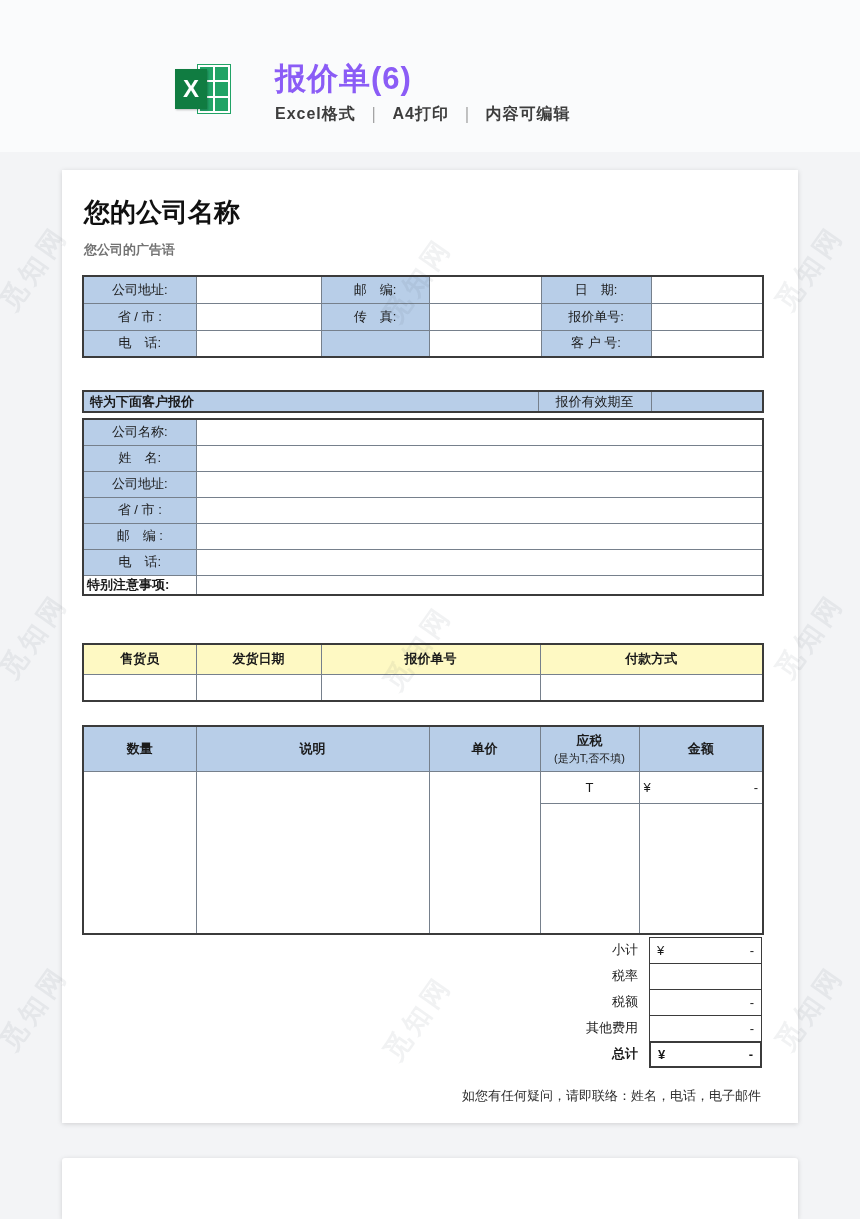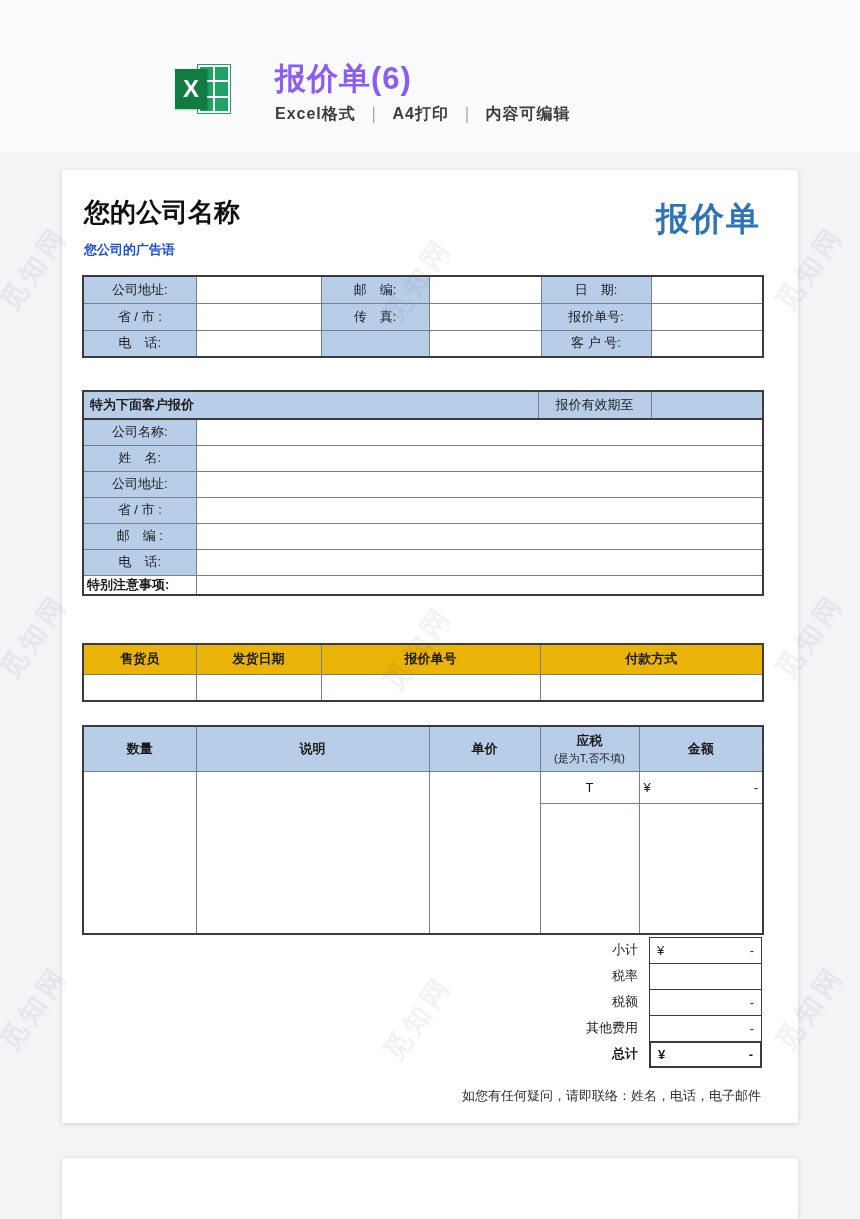--- a/index.html
+++ b/index.html
@@ -18,38 +18,38 @@
   .xl-sheet div { background:#21a366; }
   .xl-front { position:absolute; left:0; top:7px; width:32px; height:40px; background:#107c41; color:#ffffff; font-weight:bold; font-size:24px; display:flex; align-items:center; justify-content:center; box-shadow:1px 1px 2px rgba(0,0,0,.25); }
   .doc-main-title { position:absolute; left:100px; top:0; font-size:31px; font-weight:bold; color:#8b5cf6; letter-spacing:1px; }
   .doc-sub { position:absolute; left:100px; top:46px; font-size:16px; font-weight:bold; color:#3d3d3d; letter-spacing:1px; }
   .doc-sub .sep { color:#8a8a8a; margin:0 10px; font-weight:normal; }
   
   .page { position:absolute; left:62px; top:170px; width:736px; height:953px; background:#ffffff; box-shadow:0 1px 5px rgba(0,0,0,.15); }
   .page2 { position:absolute; left:62px; top:1158px; width:736px; height:61px; background:#ffffff; border-radius:3px 3px 0 0; box-shadow:0 1px 5px rgba(0,0,0,.15); }
   .company-name { position:absolute; left:22px; top:25px; font-size:26px; font-weight:bold; color:#101010; }
   .quote-title { position:absolute; right:37px; top:27px; font-size:33px; font-weight:bold; color:#2e74b5; letter-spacing:2px; }
-  .slogan { position:absolute; left:22px; top:71px; font-size:13px; font-weight:bold; color:#1d4ed8; }
+  .slogan { position:absolute; left:22px; top:71px; font-size:13px; font-weight:bold; color:#737373; }
   
   table { border-collapse:collapse; table-layout:fixed; position:absolute; font-size:13px; }
   td,th { border:1px solid #76808c; padding:0 4px; background:#ffffff; font-weight:normal; overflow:hidden; white-space:nowrap; }
   .outer { border:2px solid #3b3b3b; }
   .lbl { background:#b8cee8; text-align:center; }
   .info-table { left:20px; top:105px; width:680px; }
   .info-table td { height:27px; }
   .cust-head { left:20px; top:220px; width:680px; }
-  .cust-head td { height:28px; background:#b8cee8; }
+  .cust-head td { height:21px; background:#b8cee8; }
   .cust-head .section-title { font-weight:bold; text-align:left; padding-left:6px; }
   .cust-head .validity { text-align:center; }
   .cust-table { left:20px; top:248px; width:680px; }
   .cust-table td { height:26px; }
   .cust-table .notes td { height:14px; }
   .cust-table .notes .lbl { background:#ffffff; font-weight:bold; text-align:left; padding-left:3px; }
   .ship-table { left:20px; top:473px; width:680px; }
-  .ship-table th { height:30px; background:#eab308; font-weight:bold; text-align:center; }
+  .ship-table th { height:30px; background:#fef9c3; font-weight:bold; text-align:center; }
   .ship-table td { height:27px; }
   .items-table { left:20px; top:555px; width:680px;border-radius:29px; }
   .items-table th { height:45px; background:#b8cee8; font-weight:bold; text-align:center; white-space:normal; }
   .items-table th .hint { display:block; font-weight:normal; font-size:11px; margin-top:1px; }
   .items-table td { height:32px; }
   .items-table .tall td { height:131px; }
   .tax-cell { text-align:center; }
   .money-cell { }
   .money-flex { display:flex; justify-content:space-between; align-items:center; }
   
@@ -81,21 +81,20 @@
     <div class="xl-front">X</div>
   </div>
   <div class="doc-main-title">报价单(6)</div>
   <div class="doc-sub">
     <span>Excel格式</span><span class="sep">｜</span><span>A4打印</span><span class="sep">｜</span><span>内容可编辑</span>
   </div>
 </div>
 
 <div class="page">
   <div class="company-name">您的公司名称</div>
-  <div class="quote-title">报价单</div>
   <div class="slogan">您公司的广告语</div>
 
   <table class="info-table outer">
     <colgroup>
         <col style="width:113px">
         <col style="width:125px">
         <col style="width:108px">
         <col style="width:112px">
         <col style="width:110px">
         <col style="width:112px">

